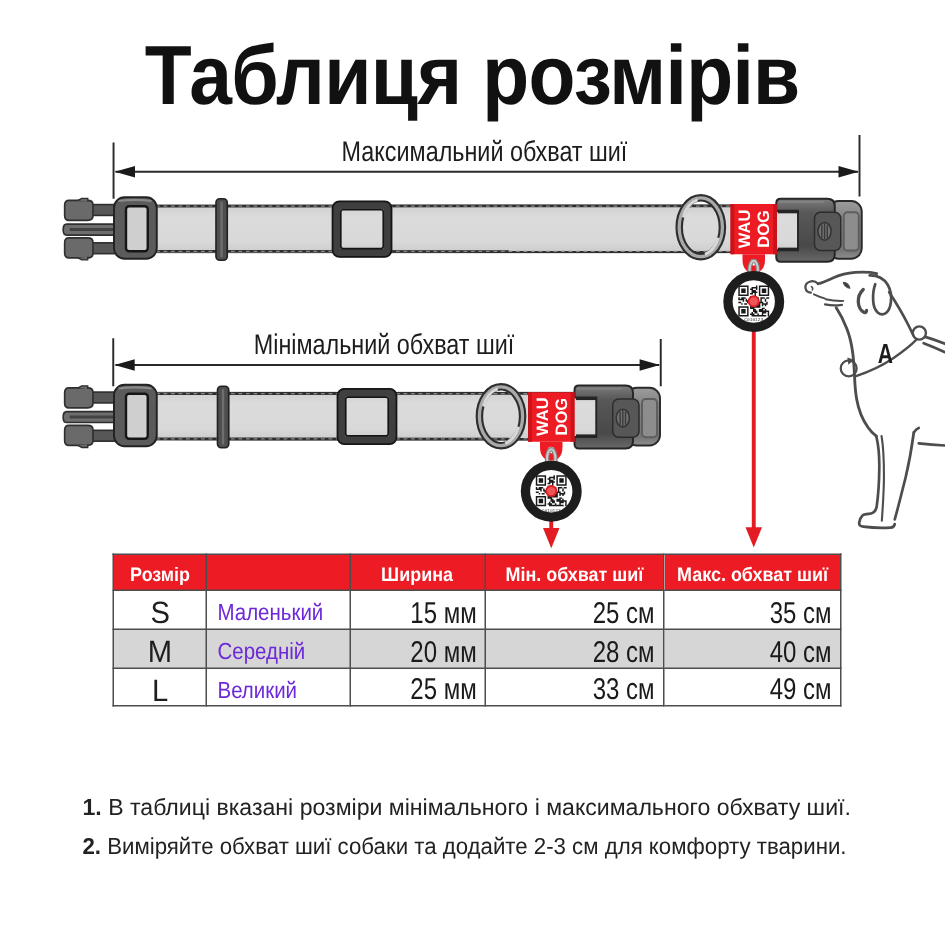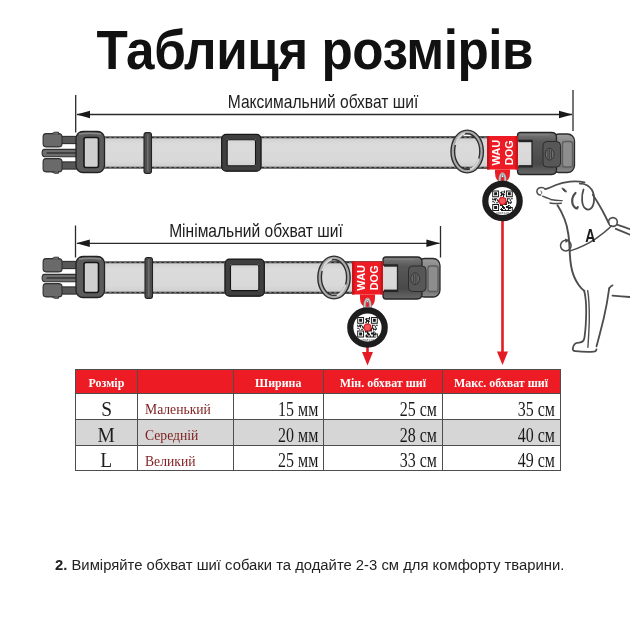--- a/index.html
+++ b/index.html
@@ -216,21 +216,21 @@
 
       <circle cx="612.9" cy="222" r="4.4" stroke-width="1.6"></circle>
       <circle cx="565.8" cy="245.6" r="5.3" stroke-width="1.5"></circle>
       <path d="M570.2,250.9 C578,248.3 587.5,244.2 595.5,238.8 C602,234.4 607.8,229.7 611.3,226.1" stroke-width="1.5"></path>
       <polygon points="569.4,239.9 564.9,238.4 565.6,243.1" fill="#4d4d4d" stroke="none"></polygon>
       <text x="0" y="0" text-anchor="middle" transform="translate(590.3,241.7) scale(0.76,1)" font-family="Liberation Sans,sans-serif" font-size="18.5" font-weight="bold" fill="#1c1c1c" stroke="none">A</text>
     </g>
   </svg>
 
   <div style="position:absolute;left:75px;top:369px;">
-    <table style="border-collapse:collapse;table-layout:fixed;width:485px;font-family:Liberation Serif, serif;border-radius:15px;">
+    <table style="border-collapse:collapse;table-layout:fixed;width:485px;font-family:Liberation Sans, sans-serif;border-radius:15px;">
       <colgroup>
           <col style="width:62px">
           <col style="width:96px">
           <col style="width:90px">
           <col style="width:119px">
           <col style="width:118px">
         </colgroup>
       <tbody>
           <tr style="height:24px;background:#ed1b23;color:#fff;">
         <td class="h"><span>Розмір</span></td>
@@ -262,21 +262,22 @@
           </tr>
     </tbody>
       </table>
   </div>
   <style>
     td{border:1px solid #4d4d4d;padding:0;overflow:hidden;vertical-align:middle;}
     td.h{font-size:13px;font-weight:bold;text-align:center;}
     td.h span{display:inline-block;transform:scaleX(0.92);transform-origin:center;white-space:nowrap;position:relative;top:1px;}
     td.c1{font-size:20.5px;text-align:center;color:#1e1e1e;}
     td.c1 span{display:inline-block;transform:scaleX(0.95);transform-origin:center;position:relative;top:2.5px;}
-    td.c2{font-size:15.5px;color:#7f1d1d;padding-left:7px;}
+    td.c2{font-size:15.5px;color:#6d28d9;padding-left:7px;}
     td.c2 span{display:inline-block;transform:scaleX(0.88);transform-origin:0 50%;white-space:nowrap;position:relative;top:2.5px;}
     td.cv{font-size:20px;text-align:right;color:#1a1a1a;}
     td.cv span{display:inline-block;transform:scaleX(0.8);transform-origin:center;white-space:nowrap;position:relative;top:2.5px;}
   </style>
 
+  <div class="t" style="left:55px;top:530px;font-size:15.4px;color:#222;"><b>1.</b> В таблиці вказані розміри мінімального і максимального обхвату шиї.</div>
   <div class="t" style="left:55px;top:556px;font-size:15.4px;color:#222;transform:scaleX(0.963);transform-origin:0 0;"><b>2.</b> Виміряйте обхват шиї собаки та додайте 2-3 см для комфорту тварини.</div>
 
 </div>
 
 </body></html>

